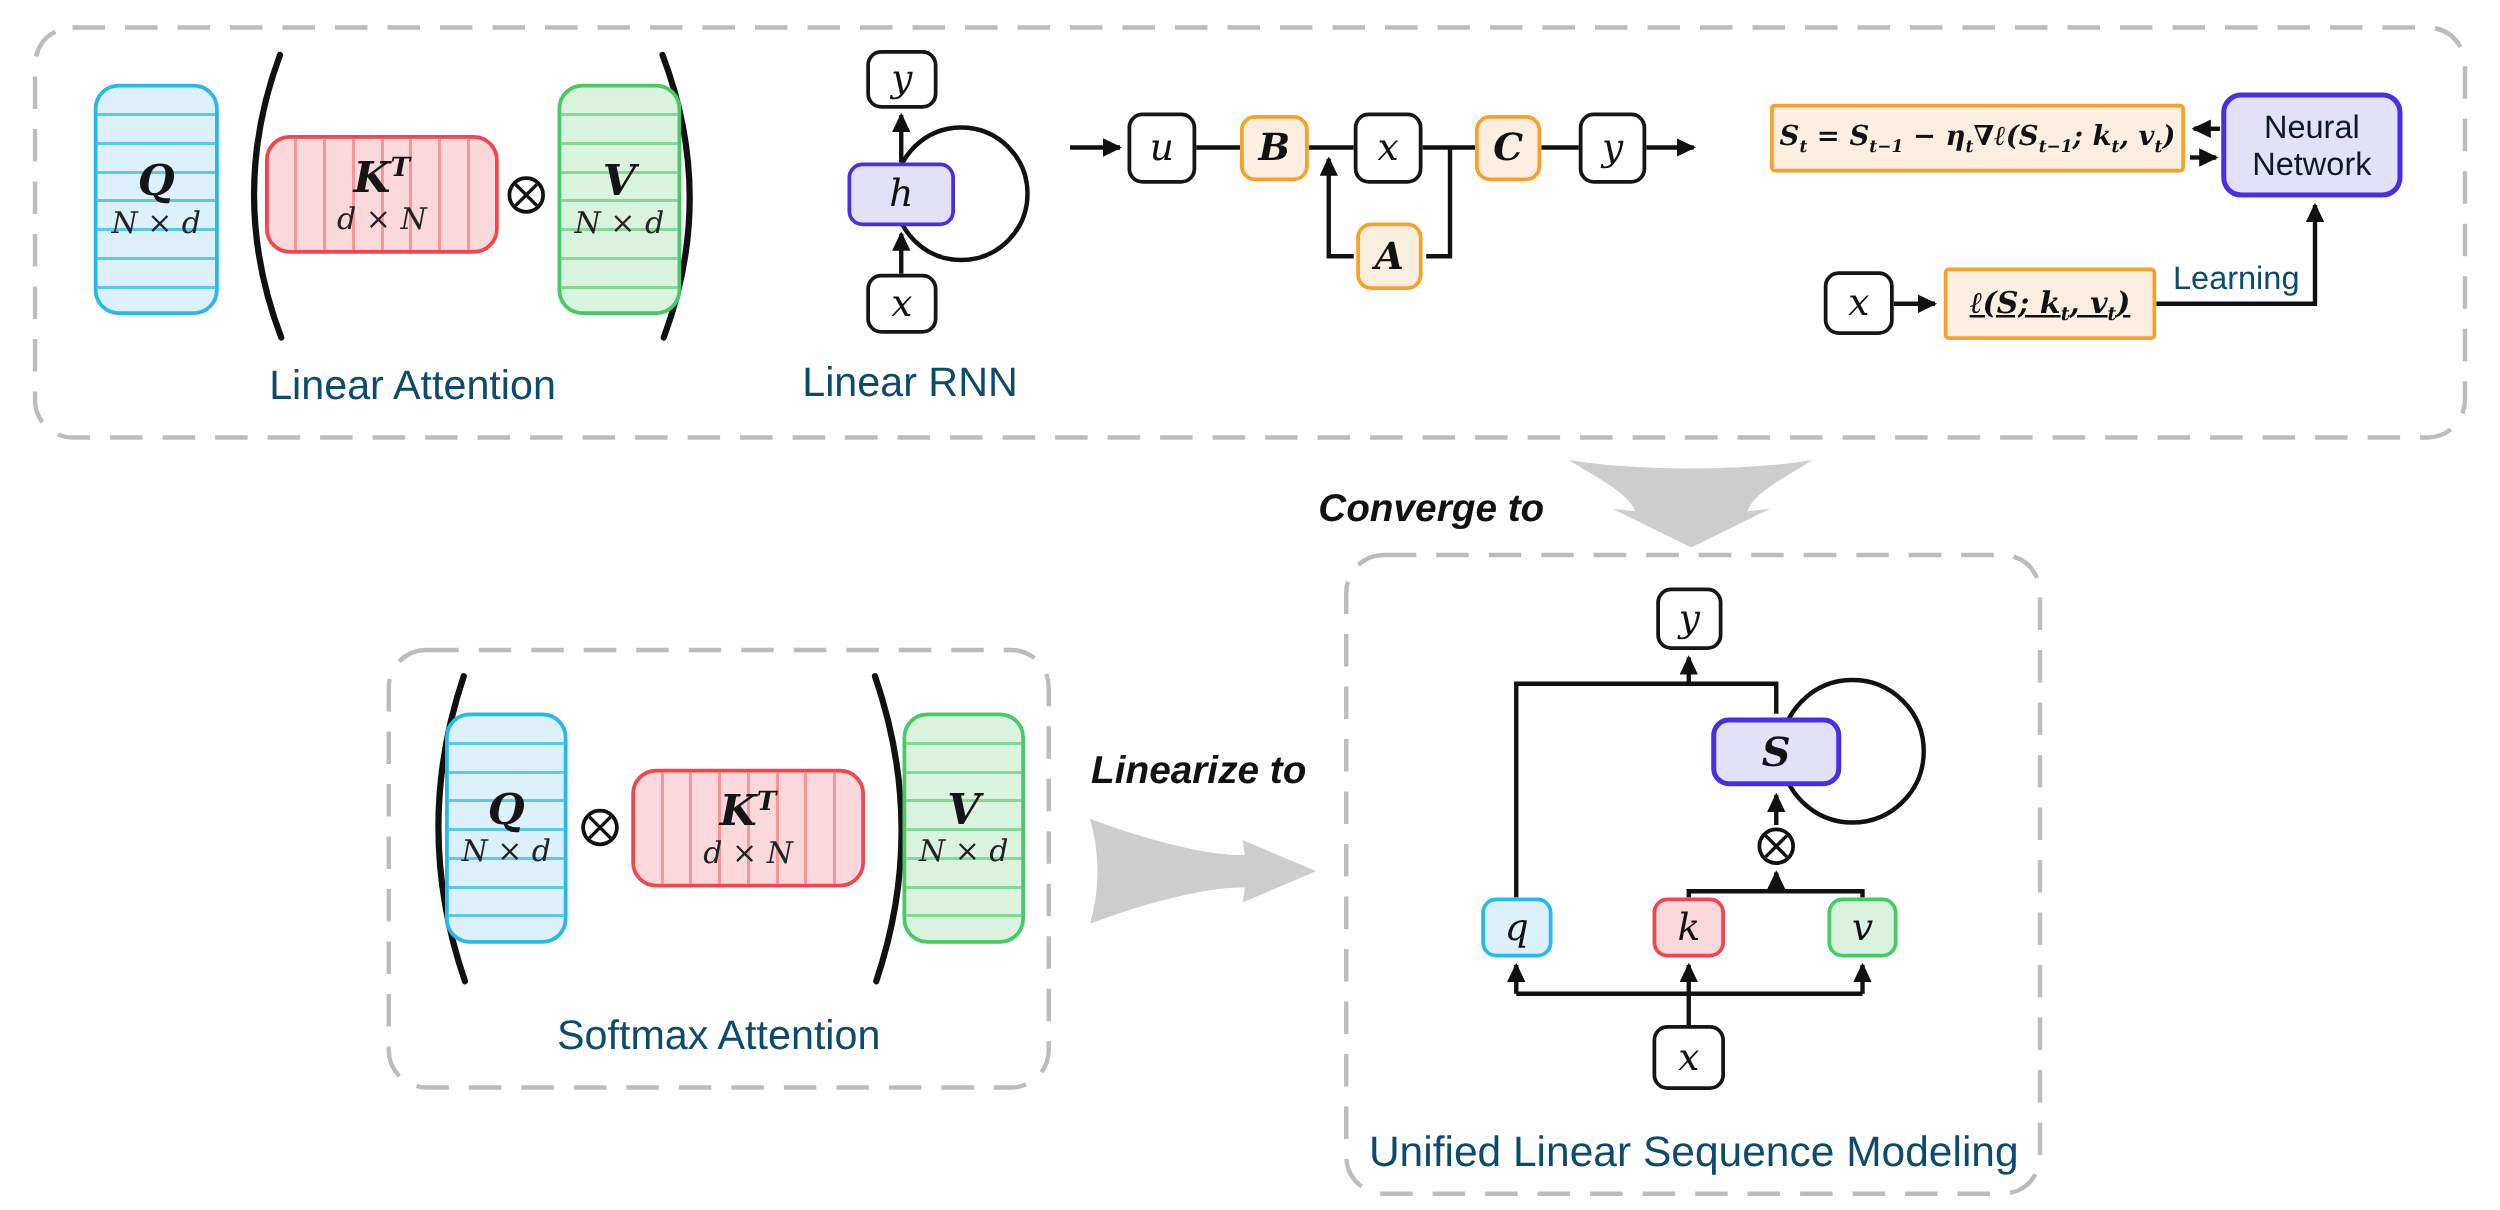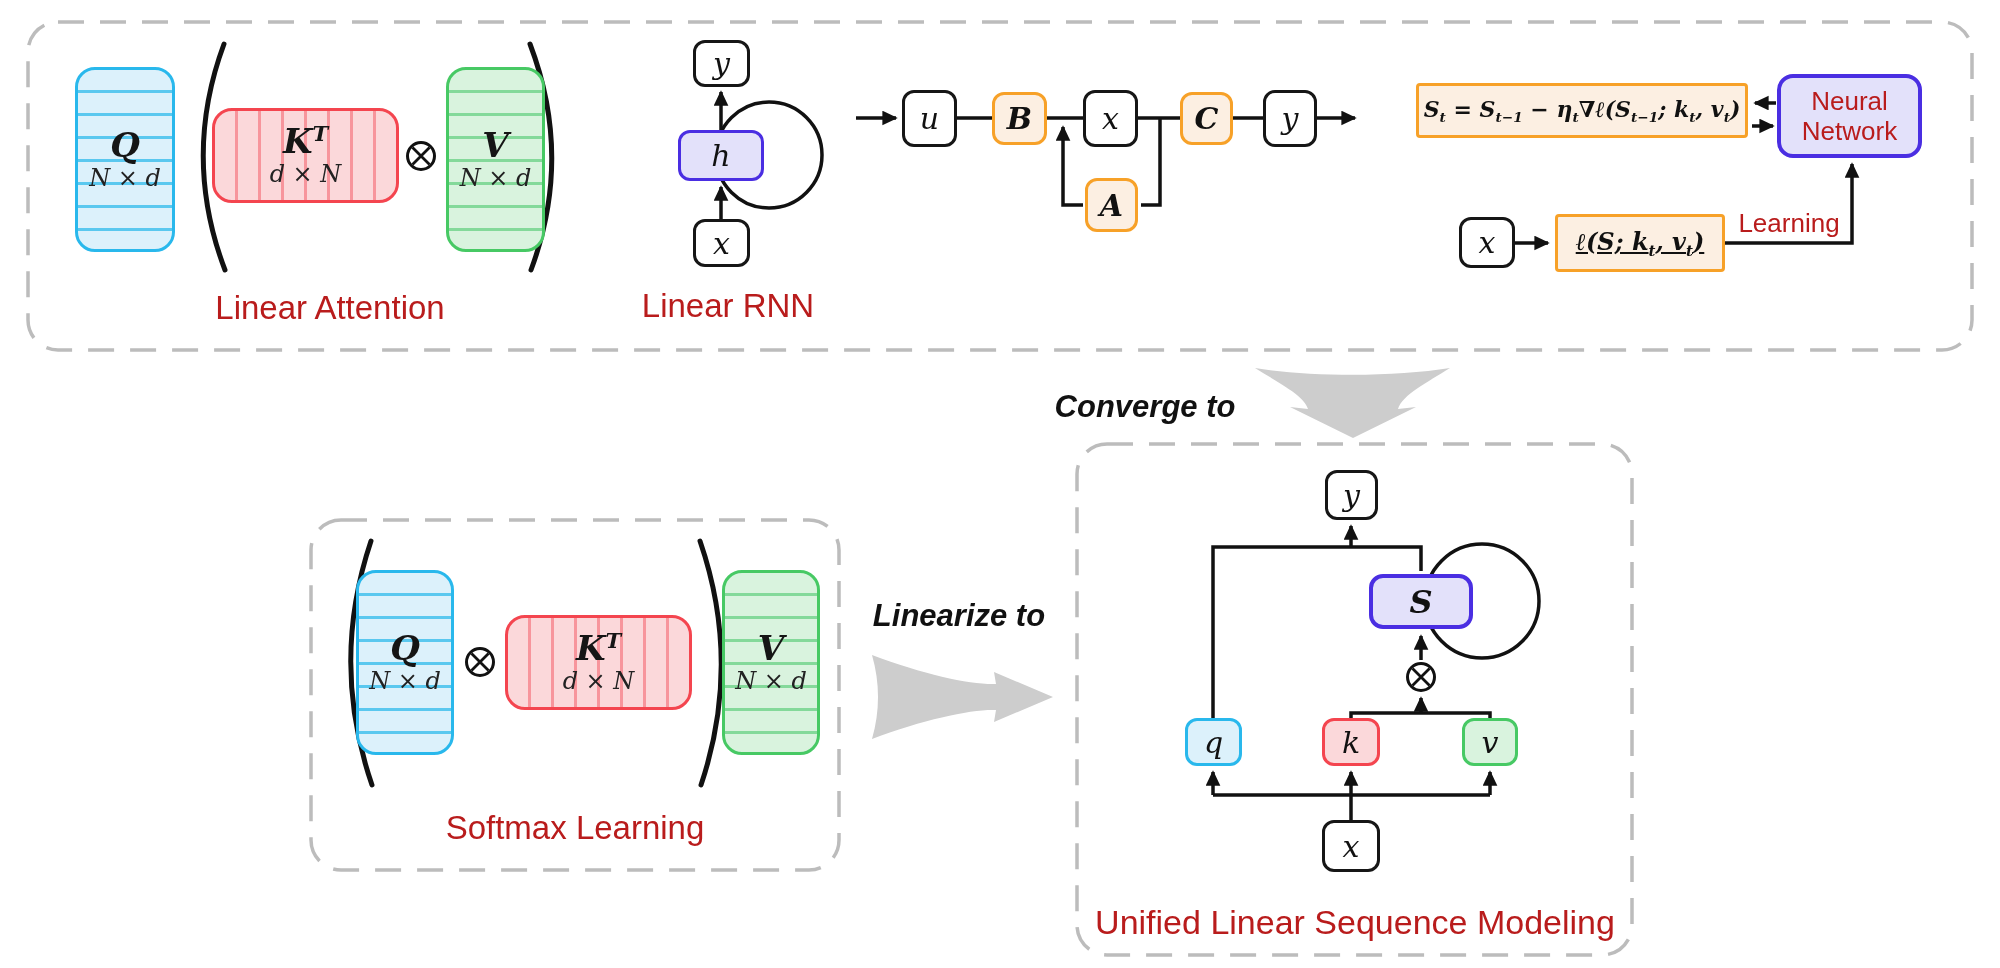--- a/index.html
+++ b/index.html
@@ -32,25 +32,25 @@
           background:repeating-linear-gradient(to bottom,transparent 0 20.5px,#84d99a 20.5px 23px),#d9f3de;}
 
   
   .eqbox{position:absolute;box-sizing:border-box;border:3.5px solid #f7a128;border-radius:4px;
          background:#fcefe2;display:flex;align-items:center;justify-content:center;
          font:italic 700 22px "DejaVu Serif",serif;color:#111;white-space:nowrap;z-index:2;}
   .eqbox sub{font-size:62%;}
 
   .nnbox{position:absolute;box-sizing:border-box;border:4px solid #4a2ee2;border-radius:16px;
          background:#e3e1fa;display:flex;align-items:center;justify-content:center;text-align:center;
-         font:26px/1.16 "Liberation Sans",sans-serif;color:#b91c1c;z-index:2;}
+         font:26px/1.16 "Liberation Sans",sans-serif;color:#0f172a;z-index:2;}
 
   
   .caption{position:absolute;transform:translate(-50%,-50%);white-space:nowrap;z-index:3;
-           font:33px "Liberation Sans",sans-serif;color:#b91c1c;}
+           font:33px "Liberation Sans",sans-serif;color:#0c4a6e;}
   .small-caption{font-size:26px;}
   .flow-label{font:italic 700 31px "Liberation Sans",sans-serif;color:#111;}
 </style>
 </head>
 <body>
 
 <div id="canvas">
 
   <svg id="wires" xmlns="http://www.w3.org/2000/svg" viewBox="0 0 2000 968">
     <defs>
@@ -180,21 +180,21 @@
     <div class="m-dims">N × d</div>
   </div>
   <div class="matrix redM" style="left:505px;top:615px;width:187px;height:95px;">
     <div class="m-letter">K<sup>T</sup></div>
     <div class="m-dims">d × N</div>
   </div>
   <div class="matrix greenM" style="left:722px;top:570px;width:98px;height:185px;">
     <div class="m-letter">V</div>
     <div class="m-dims">N × d</div>
   </div>
-  <div class="caption" style="left:575px;top:828px;">Softmax Learning</div>
+  <div class="caption" style="left:575px;top:828px;">Softmax Attention</div>
 
   <div class="node" style="left:1325px;top:470px;width:53px;height:50px;">
       <span>y</span>
     </div>
   <div class="node purple boldL" style="left:1369px;top:574px;width:104px;height:55px;border-width:4px;border-radius:14px;font-size:32px;">
       <span>S</span>
     </div>
   <div class="node cyanN" style="left:1185px;top:718px;width:57px;height:48px;">
       <span>q</span>
     </div>

